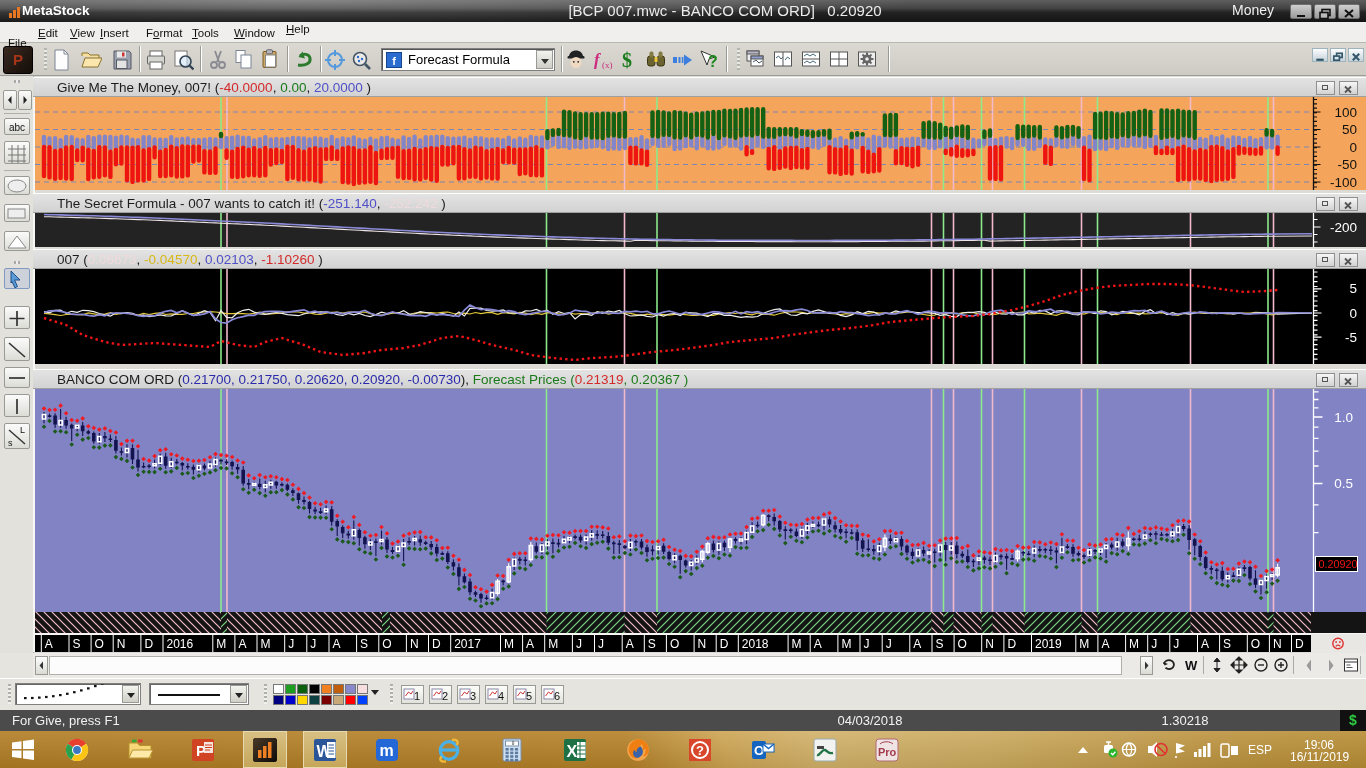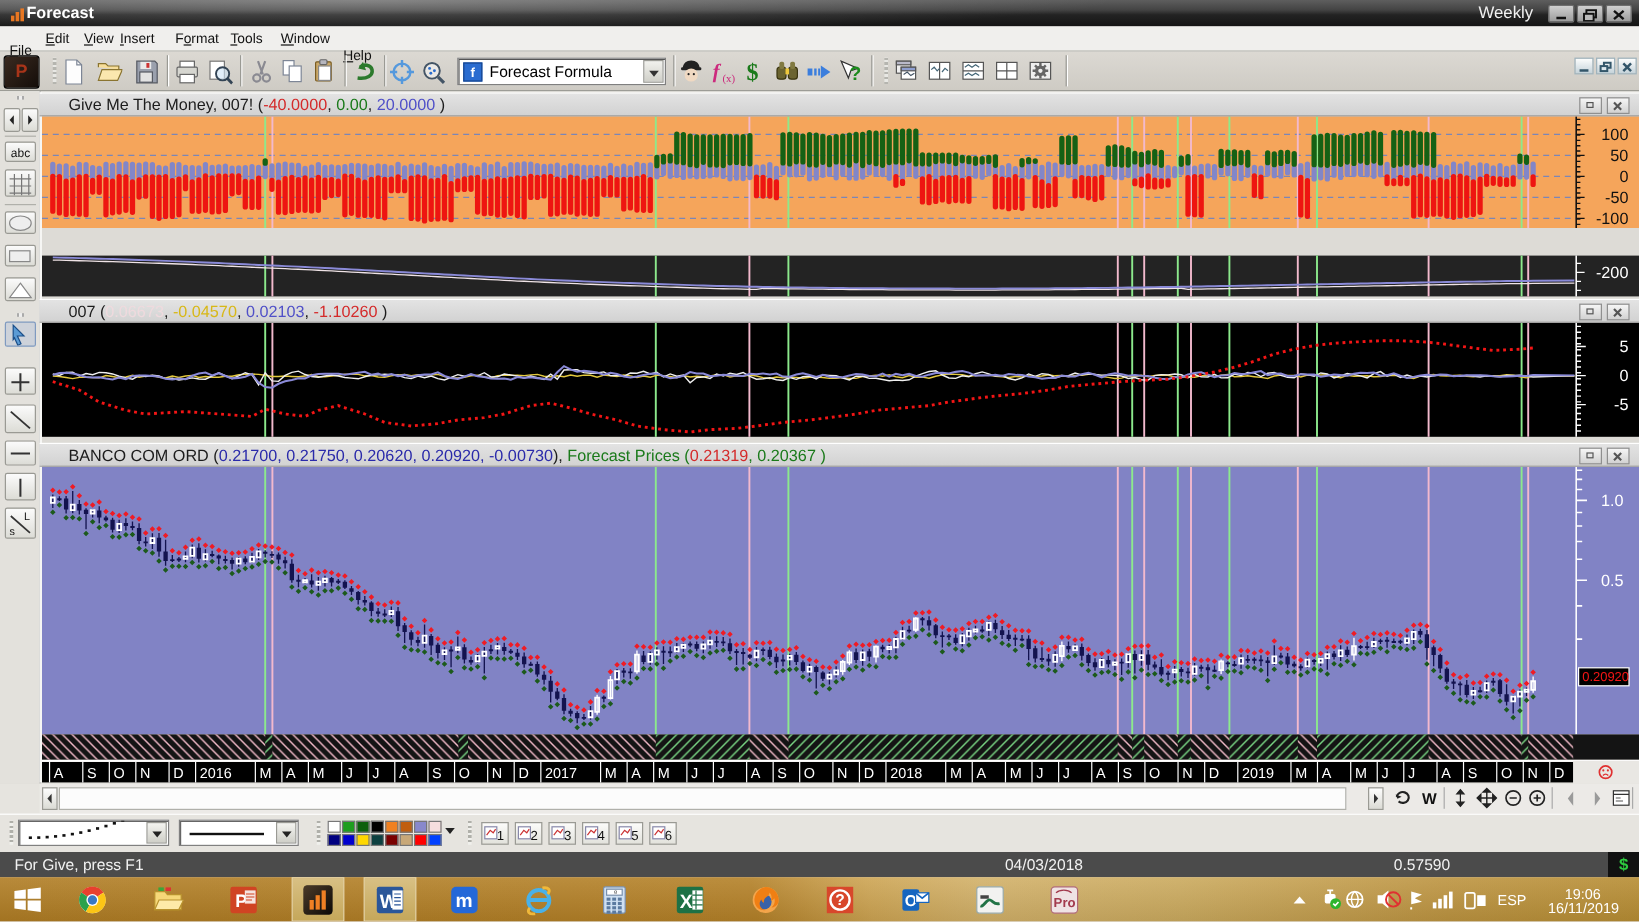--- a/index.html
+++ b/index.html
@@ -254,20 +254,28 @@
       <path d="M1335.8 646.3q2.2 -2.4 4.4 0" stroke="#e03131" stroke-width="1.2" fill="none"></path>
     </svg>
 <div style="position:absolute;left:33px;top:77px;width:1333px;height:20px;background:linear-gradient(#e3e3e3,#d2d2d2);border-top:1px solid #fff;border-bottom:1px solid #9f9f9f">
       <div style="position:absolute;left:24px;top:2px;font:13.5px Liberation Sans;color:#1c1c1c;white-space:pre"><span style="color:#1c1c1c">Give Me The Money, 007! (</span><span style="color:#d42a2a">-40.0000</span><span style="color:#1c1c1c">, </span><span style="color:#1a7a1a">0.00</span><span style="color:#1c1c1c">, </span><span style="color:#5050c8">20.0000</span><span style="color:#1c1c1c"> )</span></div>
       <div style="position:absolute;left:1283px;top:3px;width:19px;height:14px;background:linear-gradient(#f6f6f6,#d2d2d2);border:1px solid #8f8f8f">
         <div style="position:absolute;left:5px;top:3px;width:6px;height:5px;border:1.6px solid #555"></div>
       </div>
       <div style="position:absolute;left:1306px;top:3px;width:19px;height:14px;background:linear-gradient(#f6f6f6,#d2d2d2);border:1px solid #8f8f8f"><svg width="17" height="12">
           <path d="M5 2.5l6 6M11 2.5l-6 6" stroke="#555" stroke-width="1.8"></path>
         </svg></div>
+    </div><div style="position:absolute;left:33px;top:193px;width:1333px;height:20px;background:linear-gradient(#e3e3e3,#d2d2d2);border-top:1px solid #fff;border-bottom:1px solid #9f9f9f">
+      <div style="position:absolute;left:24px;top:2px;font:13.5px Liberation Sans;color:#1c1c1c;white-space:pre"><span style="color:#1c1c1c">The Secret Formula - 007 wants to catch it! (</span><span style="color:#5050c8">-251.140</span><span style="color:#1c1c1c">, </span><span style="color:#efdade">-252.242</span><span style="color:#1c1c1c"> )</span></div>
+      <div style="position:absolute;left:1283px;top:3px;width:19px;height:14px;background:linear-gradient(#f6f6f6,#d2d2d2);border:1px solid #8f8f8f">
+        <div style="position:absolute;left:5px;top:3px;width:6px;height:5px;border:1.6px solid #555"></div>
+      </div>
+      <div style="position:absolute;left:1306px;top:3px;width:19px;height:14px;background:linear-gradient(#f6f6f6,#d2d2d2);border:1px solid #8f8f8f"><svg width="17" height="12">
+          <path d="M5 2.5l6 6M11 2.5l-6 6" stroke="#555" stroke-width="1.8"></path>
+        </svg></div>
     </div><div style="position:absolute;left:33px;top:249px;width:1333px;height:20px;background:linear-gradient(#e3e3e3,#d2d2d2);border-top:1px solid #fff;border-bottom:1px solid #9f9f9f">
       <div style="position:absolute;left:24px;top:2px;font:13.5px Liberation Sans;color:#1c1c1c;white-space:pre"><span style="color:#1c1c1c">007 (</span><span style="color:#efdade">0.06673</span><span style="color:#1c1c1c">, </span><span style="color:#d8b818">-0.04570</span><span style="color:#1c1c1c">, </span><span style="color:#5050c8">0.02103</span><span style="color:#1c1c1c">, </span><span style="color:#d42a2a">-1.10260</span><span style="color:#1c1c1c"> )</span></div>
       <div style="position:absolute;left:1283px;top:3px;width:19px;height:14px;background:linear-gradient(#f6f6f6,#d2d2d2);border:1px solid #8f8f8f">
         <div style="position:absolute;left:5px;top:3px;width:6px;height:5px;border:1.6px solid #555"></div>
       </div>
       <div style="position:absolute;left:1306px;top:3px;width:19px;height:14px;background:linear-gradient(#f6f6f6,#d2d2d2);border:1px solid #8f8f8f"><svg width="17" height="12">
           <path d="M5 2.5l6 6M11 2.5l-6 6" stroke="#555" stroke-width="1.8"></path>
         </svg></div>
     </div><div style="position:absolute;left:33px;top:369px;width:1333px;height:20px;background:linear-gradient(#e3e3e3,#d2d2d2);border-top:1px solid #fff;border-bottom:1px solid #9f9f9f">
       <div style="position:absolute;left:24px;top:2px;font:13.5px Liberation Sans;color:#1c1c1c;white-space:pre"><span style="color:#1c1c1c">BANCO COM ORD (</span><span style="color:#2a2aaa">0.21700, 0.21750, 0.20620, 0.20920, -0.00730</span><span style="color:#1c1c1c">), </span><span style="color:#1a7a1a">Forecast Prices (</span><span style="color:#d42a2a">0.21319</span><span style="color:#1a7a1a">, 0.20367 )</span></div>
@@ -278,42 +286,43 @@
           <path d="M5 2.5l6 6M11 2.5l-6 6" stroke="#555" stroke-width="1.8"></path>
         </svg></div>
     </div>
 <div style="position:absolute;left:0;top:0;width:1366px;height:22px;background:linear-gradient(180deg,#5e5e5e 0%,#434343 38%,#232323 56%,#141414 100%)">
       <div style="position:absolute;left:0;top:0;width:100%;height:100%;background:radial-gradient(ellipse 900px 40px at 300px 0px,rgba(255,255,255,0.25),transparent 70%)"></div>
       <svg style="position:absolute;left:9px;top:5px" width="14" height="13">
         <rect x="0" y="8" width="3" height="5" fill="#e87722"></rect>
         <rect x="4" y="5" width="3" height="8" fill="#e87722"></rect>
         <rect x="8" y="2" width="3" height="11" fill="#e87722"></rect>
       </svg>
-      <div style="position:absolute;left:22px;top:3px;font:bold 13.5px Liberation Sans;color:#fff">Forecast</div>
-      <div style="position:absolute;left:1232px;top:2px;font:14px Liberation Sans;color:#f0f0f0">Weekly</div>
+      <div style="position:absolute;left:22px;top:3px;font:bold 13.5px Liberation Sans;color:#fff">MetaStock</div>
+      <div style="position:absolute;left:500px;top:2px;width:450px;text-align:center;font:15px Liberation Sans;color:#ececec">[BCP 007.mwc - BANCO COM ORD]&nbsp;&nbsp;&nbsp;0.20920</div>
+      <div style="position:absolute;left:1232px;top:2px;font:14px Liberation Sans;color:#f0f0f0">Money</div>
       <div style="position:absolute;left:1290px;top:4px;width:22px;height:15px;background:linear-gradient(#cfcfcf,#9b9b9b);border:1px solid #6e6e6e;border-radius:2px"><svg width="20" height="13" viewBox="0 0 18 13">
           <path d="M5 10h8" stroke="#111" stroke-width="2"></path>
         </svg></div>
       <div style="position:absolute;left:1314px;top:4px;width:22px;height:15px;background:linear-gradient(#cfcfcf,#9b9b9b);border:1px solid #6e6e6e;border-radius:2px"><svg width="20" height="13" viewBox="0 0 18 13">
           <rect x="6" y="3.5" width="8" height="6" fill="none" stroke="#111" stroke-width="1.6"></rect>
           <rect x="4" y="6.5" width="8" height="6" fill="#bbb" stroke="#111" stroke-width="1.6"></rect>
         </svg></div>
       <div style="position:absolute;left:1338px;top:4px;width:22px;height:15px;background:linear-gradient(#cfcfcf,#9b9b9b);border:1px solid #6e6e6e;border-radius:2px"><svg width="20" height="13" viewBox="0 0 18 13">
           <path d="M5 4l8 7M13 4l-8 7" stroke="#111" stroke-width="2"></path>
         </svg></div>
     </div>
 <div style="position:absolute;left:0;top:22px;width:1366px;height:21px;background:#f0efed;border-bottom:1px solid #b8b8b2">
       <div style="position:absolute;left:8px;top:15px;font:11.5px Liberation Sans;color:#111"><u>F</u>ile</div>
       <div style="position:absolute;left:38px;top:5px;font:11.5px Liberation Sans;color:#111"><u>E</u>dit</div>
       <div style="position:absolute;left:70px;top:5px;font:11.5px Liberation Sans;color:#111"><u>V</u>iew</div>
       <div style="position:absolute;left:100px;top:5px;font:11.5px Liberation Sans;color:#111"><u>I</u>nsert</div>
       <div style="position:absolute;left:146px;top:5px;font:11.5px Liberation Sans;color:#111">F<u>o</u>rmat</div>
       <div style="position:absolute;left:192px;top:5px;font:11.5px Liberation Sans;color:#111"><u>T</u>ools</div>
       <div style="position:absolute;left:234px;top:5px;font:11.5px Liberation Sans;color:#111"><u>W</u>indow</div>
-      <div style="position:absolute;left:286px;top:19px;font:11.5px Liberation Sans;color:#111"><u>H</u>elp</div>
+      <div style="position:absolute;left:286px;top:1px;font:11.5px Liberation Sans;color:#111"><u>H</u>elp</div>
       <div style="position:absolute;left:1312px;top:26px;width:16px;height:14px;background:linear-gradient(#fcfdfd,#c5d3da);border:1px solid #9fb3bd"><svg width="14" height="12" viewBox="0 0 15 13">
           <path d="M3.5 9.5h8" stroke="#33566a" stroke-width="2.4"></path>
         </svg></div>
       <div style="position:absolute;left:1330px;top:26px;width:16px;height:14px;background:linear-gradient(#fcfdfd,#c5d3da);border:1px solid #9fb3bd"><svg width="14" height="12" viewBox="0 0 15 13">
           <rect x="6" y="2.5" width="6" height="4.5" fill="none" stroke="#33566a" stroke-width="1.8"></rect>
           <rect x="3" y="5.5" width="6" height="4.5" fill="#dde8ee" stroke="#33566a" stroke-width="1.8"></rect>
         </svg></div>
       <div style="position:absolute;left:1348px;top:26px;width:16px;height:14px;background:linear-gradient(#fcfdfd,#c5d3da);border:1px solid #9fb3bd"><svg width="14" height="12" viewBox="0 0 15 13">
           <path d="M4 3l7 7M11 3l-7 7" stroke="#33566a" stroke-width="2.2"></path>
         </svg></div>
@@ -512,21 +521,21 @@
         <path d="M3.5 10l3-4 2.5 2 2-3" stroke="#c33" fill="none"></path>
         <text x="12" y="14" font-size="11" fill="#111" font-family="Liberation Sans">5</text>
       </svg></div><div style="position:absolute;left:541px;top:685px;width:23px;height:19px;background:linear-gradient(#fcfcfa,#e2e2dc);border:1px solid #9a9a94"><svg width="21" height="17">
         <rect x="2" y="3" width="10" height="10" fill="#fff" stroke="#88a"></rect>
         <path d="M3.5 10l3-4 2.5 2 2-3" stroke="#c33" fill="none"></path>
         <text x="12" y="14" font-size="11" fill="#111" font-family="Liberation Sans">6</text>
       </svg></div>
 <div style="position:absolute;left:0;top:710px;width:1366px;height:21px;background:#4b4b4b">
       <div style="position:absolute;left:12px;top:3px;font:13px Liberation Sans;color:#f2f2f2">For Give, press F1</div>
       <div style="position:absolute;left:810px;top:3px;width:120px;text-align:center;font:13px Liberation Sans;color:#f2f2f2">04/03/2018</div>
-      <div style="position:absolute;left:1130px;top:3px;width:110px;text-align:center;font:13px Liberation Sans;color:#f2f2f2">0.57590</div>
+      <div style="position:absolute;left:1130px;top:3px;width:110px;text-align:center;font:13px Liberation Sans;color:#f2f2f2">1.30218</div>
       <div style="position:absolute;right:0;top:0;width:26px;height:21px;background:#111;color:#2ecc40;font:bold 14px Liberation Sans;text-align:center;line-height:21px">$</div>
     </div>
 <div style="position:absolute;left:0;top:731px;width:1366px;height:37px;background:linear-gradient(80deg,#b07d24 0%,#b48128 46%,#cda452 53%,#d2b169 60%,#cbaa5e 72%,#bd9440 88%,#b78d33 100%)">
       <div style="position:absolute;left:0;top:0;width:100%;height:100%;background:linear-gradient(180deg,rgba(255,255,255,0.10),rgba(0,0,0,0.08))"></div>
     </div><svg width="0" height="0">
       <defs>
         <linearGradient id="mgrad" x1="0" y1="0" x2="1" y2="1">
           <stop offset="0" stop-color="#4a3a28"></stop>
           <stop offset="1" stop-color="#0d0a08"></stop>
         </linearGradient>

